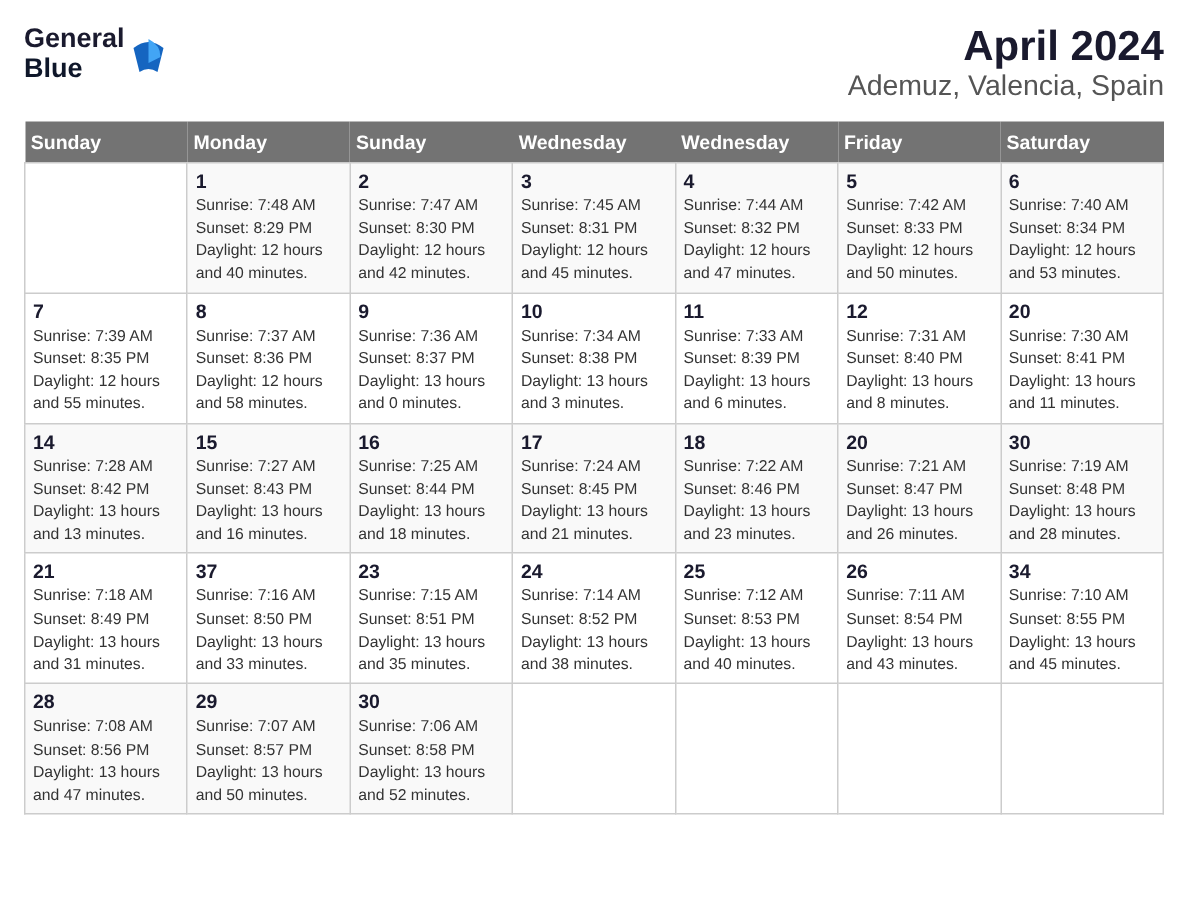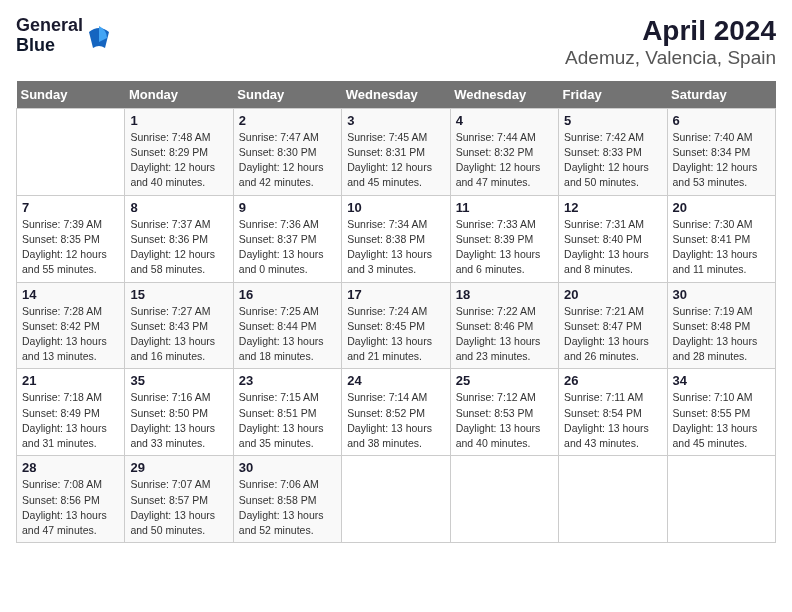--- a/index.html
+++ b/index.html
@@ -154,21 +154,21 @@
         <td><span class="day-number">14</span><span class="day-info">Sunrise: 7:28 AM<br>Sunset: 8:42 PM<br>Daylight: 13 hours and 13 minutes.</span></td>
         <td><span class="day-number">15</span><span class="day-info">Sunrise: 7:27 AM<br>Sunset: 8:43 PM<br>Daylight: 13 hours and 16 minutes.</span></td>
         <td><span class="day-number">16</span><span class="day-info">Sunrise: 7:25 AM<br>Sunset: 8:44 PM<br>Daylight: 13 hours and 18 minutes.</span></td>
         <td><span class="day-number">17</span><span class="day-info">Sunrise: 7:24 AM<br>Sunset: 8:45 PM<br>Daylight: 13 hours and 21 minutes.</span></td>
         <td><span class="day-number">18</span><span class="day-info">Sunrise: 7:22 AM<br>Sunset: 8:46 PM<br>Daylight: 13 hours and 23 minutes.</span></td>
         <td><span class="day-number">20</span><span class="day-info">Sunrise: 7:21 AM<br>Sunset: 8:47 PM<br>Daylight: 13 hours and 26 minutes.</span></td>
         <td><span class="day-number">30</span><span class="day-info">Sunrise: 7:19 AM<br>Sunset: 8:48 PM<br>Daylight: 13 hours and 28 minutes.</span></td>
       </tr>
       <tr>
         <td><span class="day-number">21</span><span class="day-info">Sunrise: 7:18 AM<br>Sunset: 8:49 PM<br>Daylight: 13 hours and 31 minutes.</span></td>
-        <td><span class="day-number">35</span><span class="day-info">Sunrise: 7:16 AM<br>Sunset: 8:50 PM<br>Daylight: 13 hours and 33 minutes.</span></td>
+        <td><span class="day-number">37</span><span class="day-info">Sunrise: 7:16 AM<br>Sunset: 8:50 PM<br>Daylight: 13 hours and 33 minutes.</span></td>
         <td><span class="day-number">23</span><span class="day-info">Sunrise: 7:15 AM<br>Sunset: 8:51 PM<br>Daylight: 13 hours and 35 minutes.</span></td>
         <td><span class="day-number">24</span><span class="day-info">Sunrise: 7:14 AM<br>Sunset: 8:52 PM<br>Daylight: 13 hours and 38 minutes.</span></td>
         <td><span class="day-number">25</span><span class="day-info">Sunrise: 7:12 AM<br>Sunset: 8:53 PM<br>Daylight: 13 hours and 40 minutes.</span></td>
         <td><span class="day-number">26</span><span class="day-info">Sunrise: 7:11 AM<br>Sunset: 8:54 PM<br>Daylight: 13 hours and 43 minutes.</span></td>
         <td><span class="day-number">34</span><span class="day-info">Sunrise: 7:10 AM<br>Sunset: 8:55 PM<br>Daylight: 13 hours and 45 minutes.</span></td>
       </tr>
       <tr>
         <td><span class="day-number">28</span><span class="day-info">Sunrise: 7:08 AM<br>Sunset: 8:56 PM<br>Daylight: 13 hours and 47 minutes.</span></td>
         <td><span class="day-number">29</span><span class="day-info">Sunrise: 7:07 AM<br>Sunset: 8:57 PM<br>Daylight: 13 hours and 50 minutes.</span></td>
         <td><span class="day-number">30</span><span class="day-info">Sunrise: 7:06 AM<br>Sunset: 8:58 PM<br>Daylight: 13 hours and 52 minutes.</span></td>

